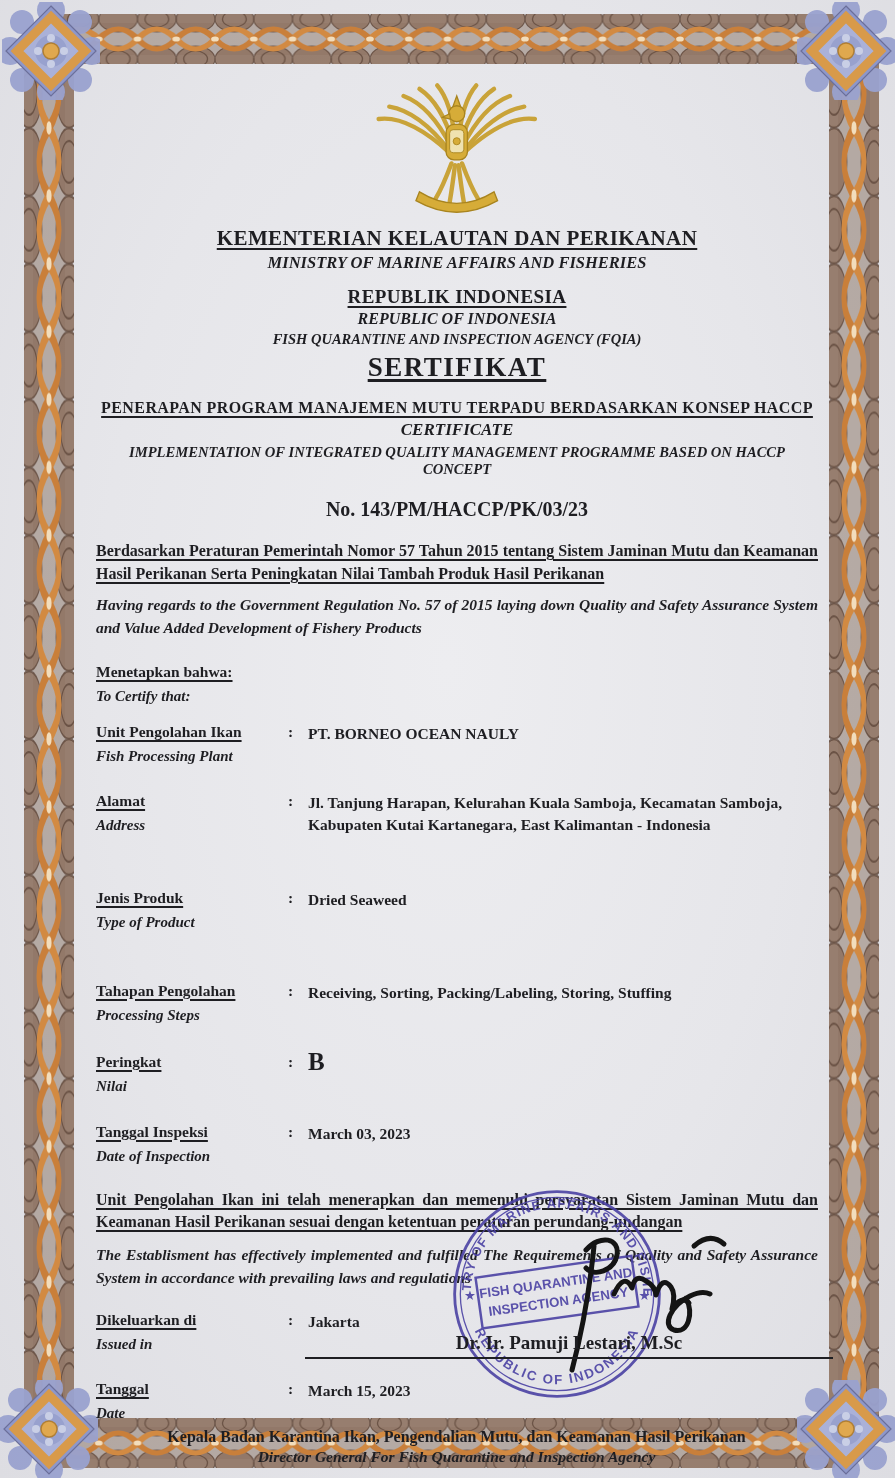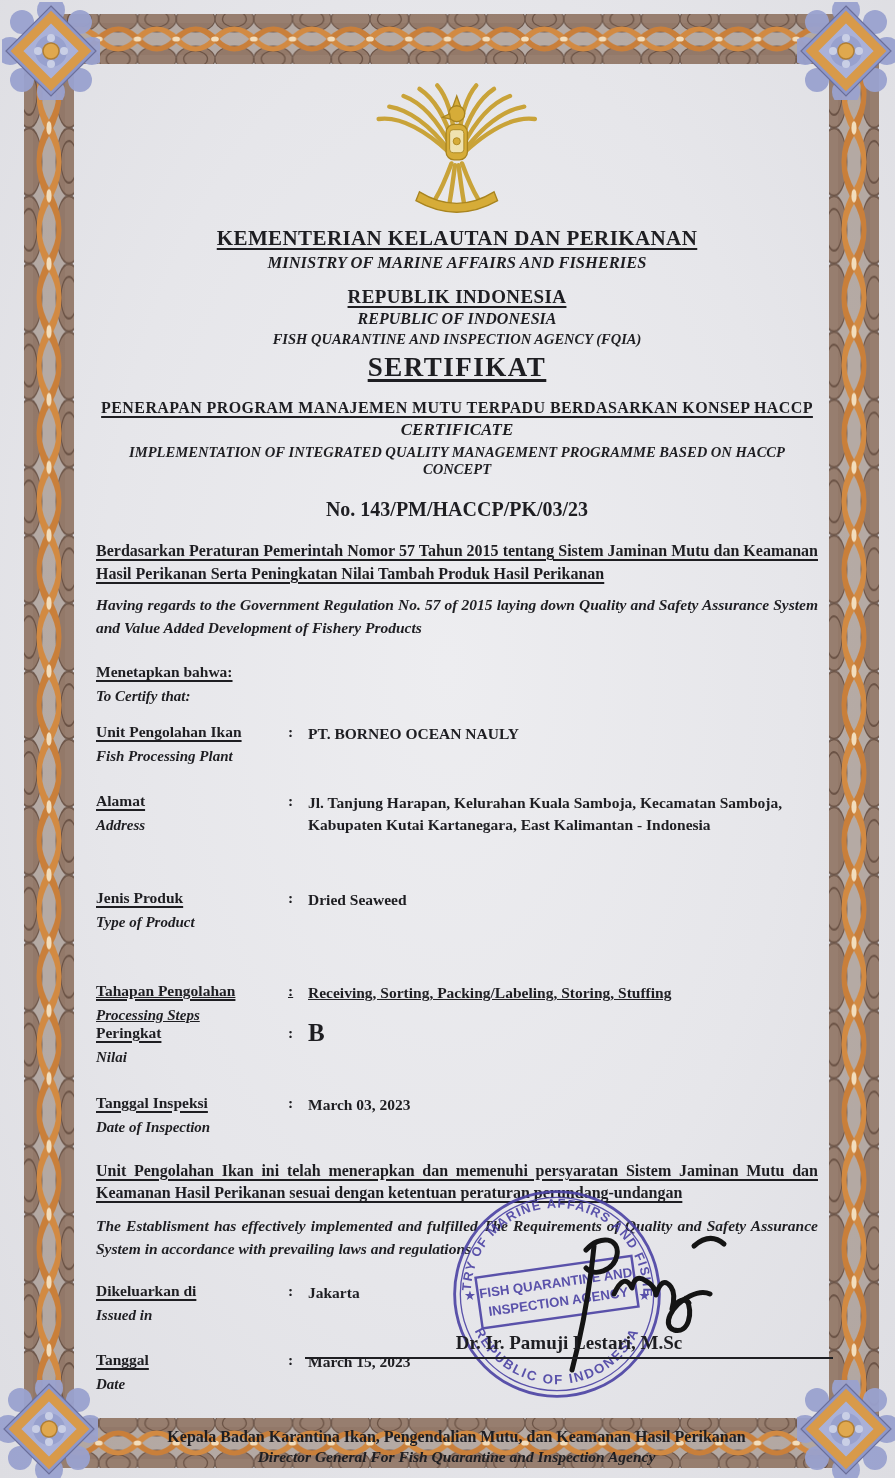--- a/index.html
+++ b/index.html
@@ -77,22 +77,22 @@
     text-underline-offset:3px; text-decoration-thickness:1.5px;
   }
   .fsub { font-style:italic; font-weight:600; font-size:15px; margin-top:7px; }
   .fcolon { width:20px; flex:none; font-weight:700; font-size:15.5px; }
   .fvalue { flex:1; font-weight:700; font-size:15.5px; line-height:1.4; }
   .fvalue.big { font-size:25px; line-height:1; margin-top:-4px; }
 
   .m-unit    { margin-top:18px; }
   .m-alamat  { margin-top:27px; }
   .m-jenis   { margin-top:53px; }
-  .m-tahapan { margin-top:51px;text-decoration:underline; }
-  .m-rate    { }
+  .m-tahapan { margin-top:51px; }
+  .m-rate    { margin-top:29px; }
   .m-inspect { margin-top:28px; }
   .comp-id { margin-top:24px; }
   .comp-en { margin-top:10px; }
   .m-issue   { margin-top:22px; }
   .m-issue2  { margin-top:27px; }
 
   
   .stamp { position:absolute; left:448px; top:1185px; width:218px; height:218px; opacity:.9; }
   .stamp svg { width:100%; height:100%; }
   .signature { position:absolute; left:528px; top:1228px; width:205px; height:150px; }

